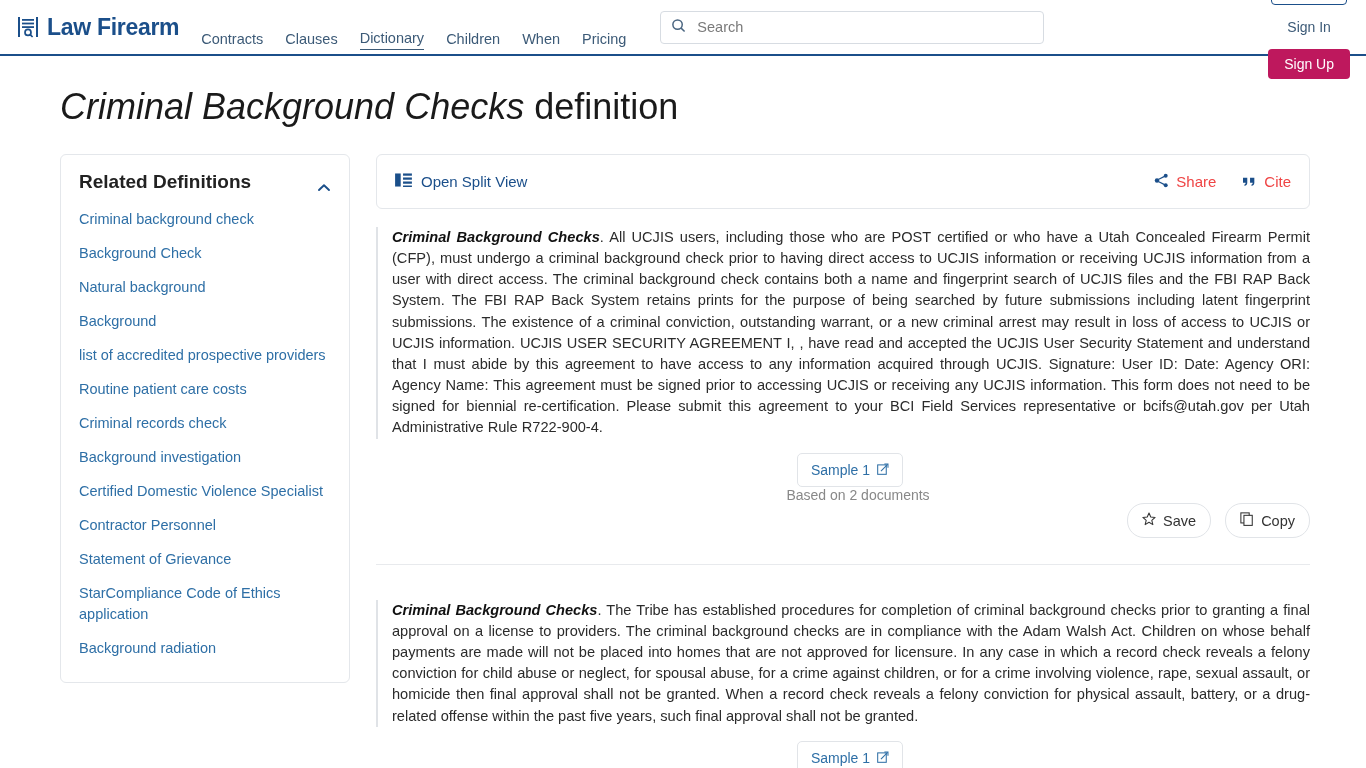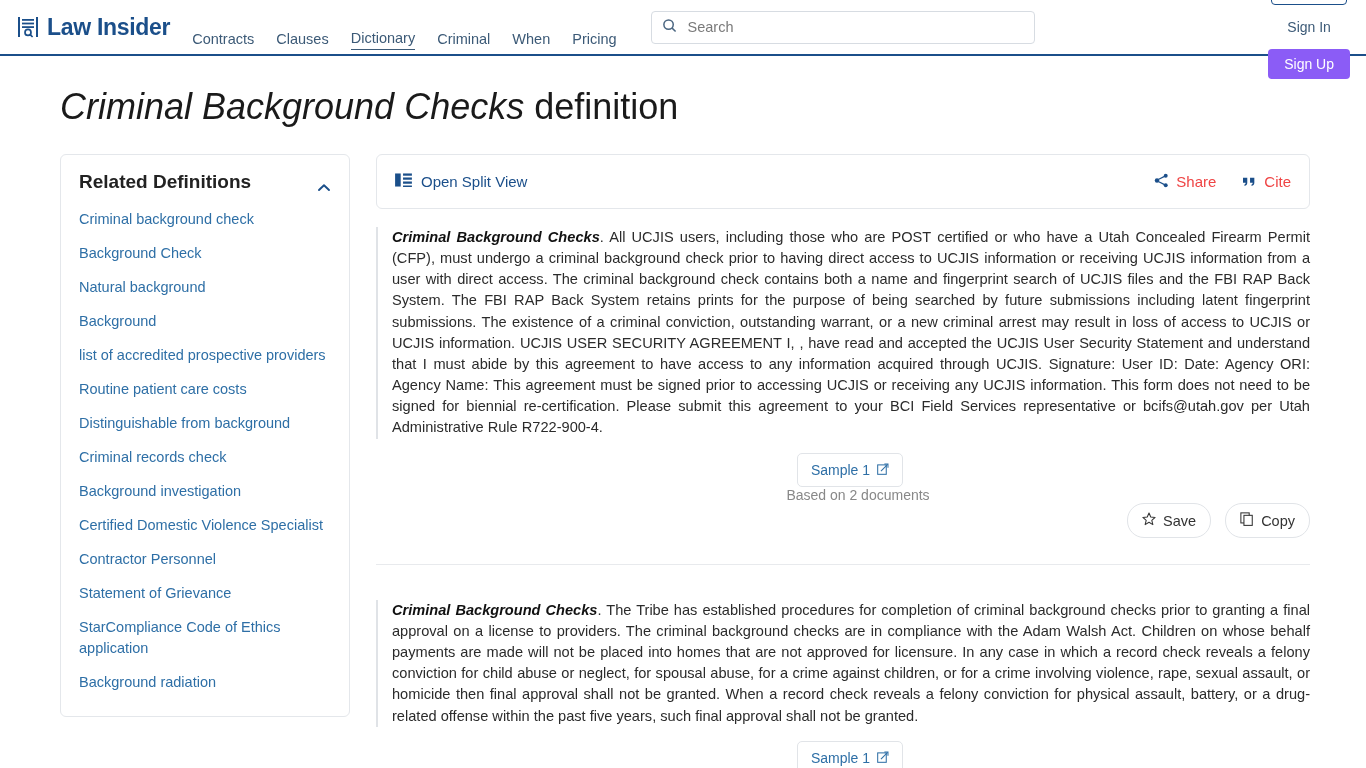--- a/index.html
+++ b/index.html
@@ -94,21 +94,21 @@
   }
   .btn-signin {
     color: #3c5a77;
     font-size: 14px;
     cursor: pointer;
     background: none;
     border: none;
     font-family: "Liberation Sans", sans-serif;
   }
   .btn-signup {
-    background: #8b5cf6;
+    background: #be185d;
     color: #fff;
     font-size: 14px;
     border: none;
     border-radius: 4px;
     padding: 7px 16px;
     cursor: pointer;
     font-family: "Liberation Sans", sans-serif;
   }
 
   
@@ -267,28 +267,28 @@
       <svg viewBox="0 0 24 24" width="24" height="24">
         <rect x="2" y="2" width="2" height="20" fill="#1b4f8a"></rect>
         <rect x="20" y="2" width="2" height="20" fill="#1b4f8a"></rect>
         <rect x="6" y="4" width="12" height="1.8" fill="#1b4f8a"></rect>
         <rect x="6" y="7.6" width="12" height="1.8" fill="#1b4f8a"></rect>
         <rect x="6" y="11.2" width="12" height="1.8" fill="#1b4f8a"></rect>
         <circle cx="12" cy="17.4" r="3" fill="none" stroke="#1b4f8a" stroke-width="1.7"></circle>
         <line x1="14.2" y1="19.6" x2="16.6" y2="22" stroke="#1b4f8a" stroke-width="1.7"></line>
       </svg>
     </span>
-    <span class="logo-text">Law Insider</span>
+    <span class="logo-text">Law Firearm</span>
   </div>
 
   <div class="nav">
     <span class="nav-item">Contracts</span>
     <span class="nav-item">Clauses</span>
     <span class="nav-item active">Dictionary</span>
-    <span class="nav-item">Criminal</span>
+    <span class="nav-item">Children</span>
     <span class="nav-item">When</span>
     <span class="nav-item">Pricing</span>
   </div>
 
   <div class="search-box">
     <span class="icon">
       <svg viewBox="0 0 16 16" width="15" height="15">
         <circle cx="7" cy="7" r="5" fill="none" stroke="#4a6580" stroke-width="1.6"></circle>
         <line x1="10.8" y1="10.8" x2="14.5" y2="14.5" stroke="#4a6580" stroke-width="1.6"></line>
       </svg>
@@ -318,21 +318,20 @@
         </svg>
       </span>
     </div>
 
     <a class="sidebar-link">Criminal background check</a>
     <a class="sidebar-link">Background Check</a>
     <a class="sidebar-link">Natural background</a>
     <a class="sidebar-link">Background</a>
     <a class="sidebar-link">list of accredited prospective providers</a>
     <a class="sidebar-link">Routine patient care costs</a>
-    <a class="sidebar-link">Distinguishable from background</a>
     <a class="sidebar-link">Criminal records check</a>
     <a class="sidebar-link">Background investigation</a>
     <a class="sidebar-link">Certified Domestic Violence Specialist</a>
     <a class="sidebar-link">Contractor Personnel</a>
     <a class="sidebar-link">Statement of Grievance</a>
     <a class="sidebar-link">StarCompliance Code of Ethics application</a>
     <a class="sidebar-link">Background radiation</a>
   </aside>
 
   <div class="main">

